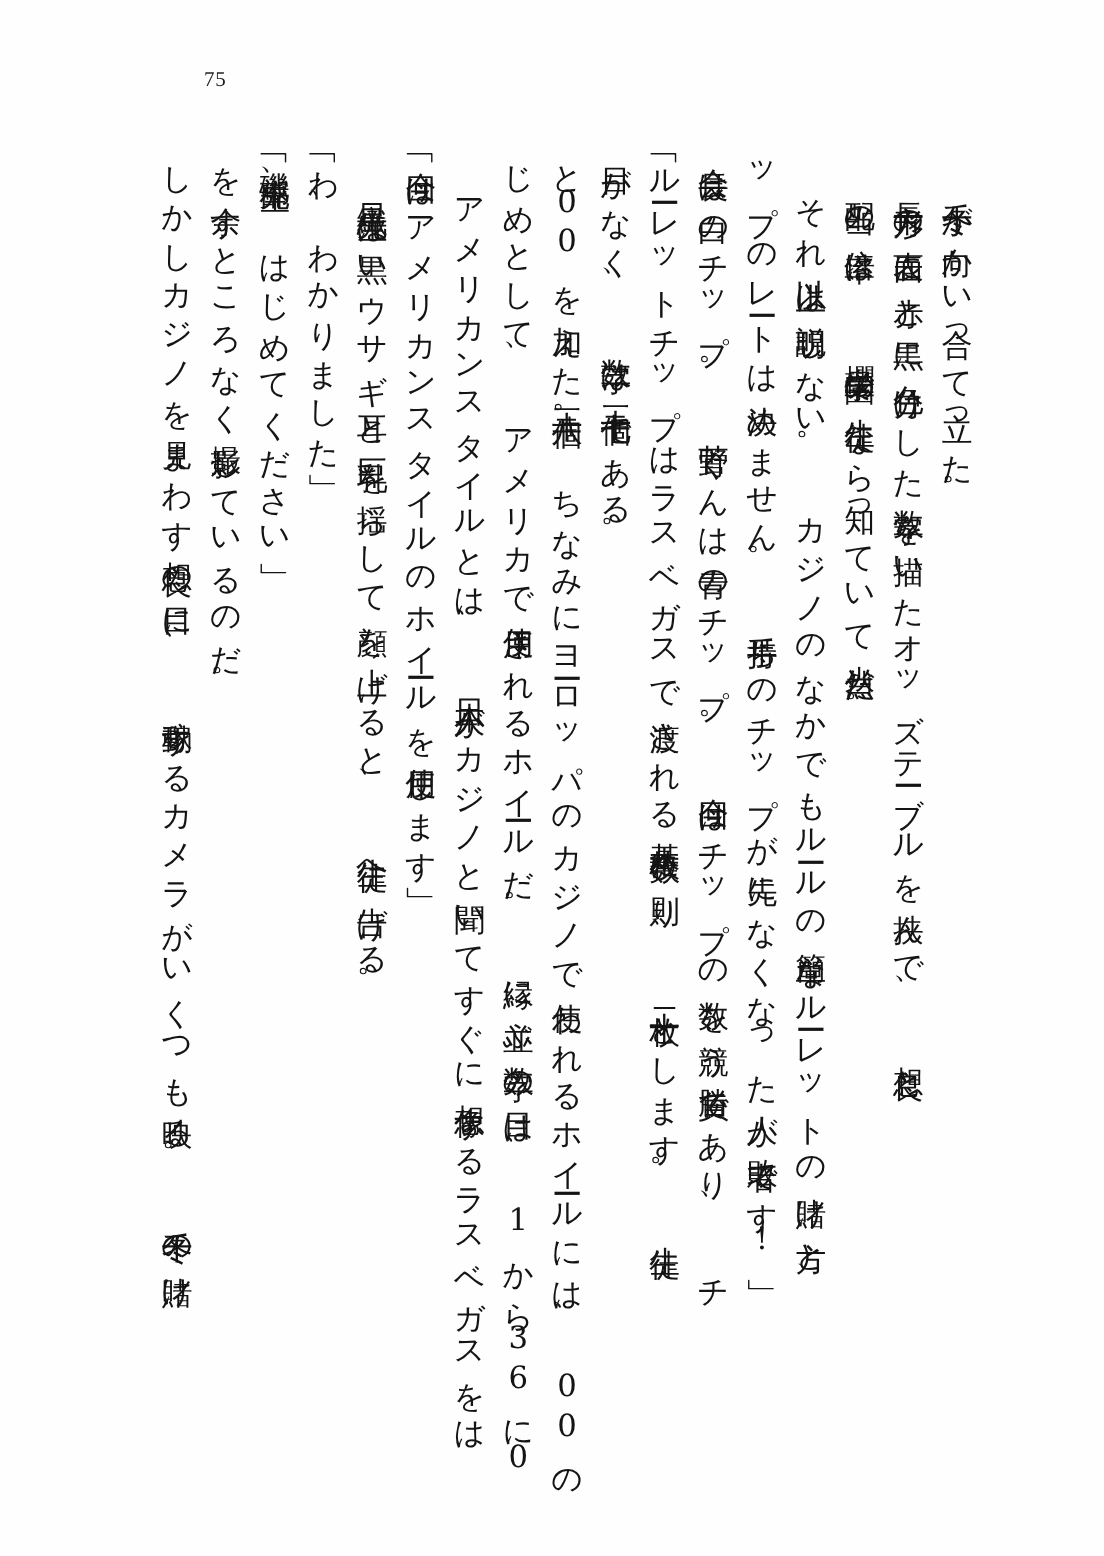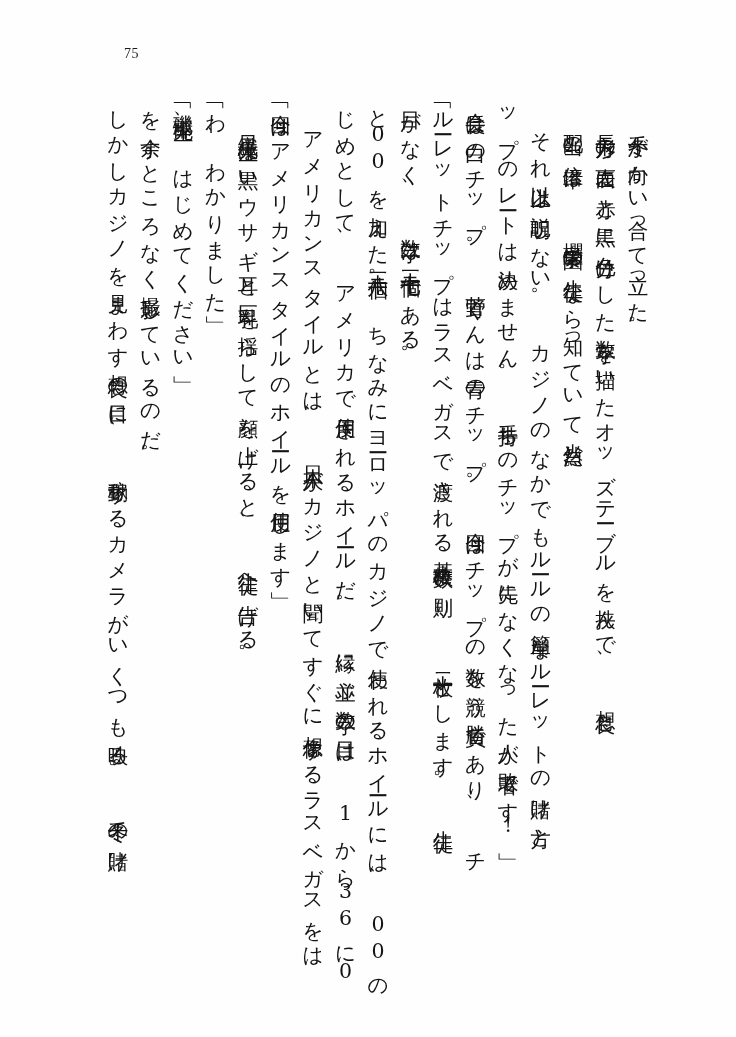--- a/index.html
+++ b/index.html
@@ -17,21 +17,21 @@
   }
   #page {
     position: absolute;
     inset: 0;
     background: #fefefe;
   }
   
   #page-number {
     position: absolute;
     top: 46px;
-    left: 124px;
+    left: 136px;
     font-size: 14px;
     font-family: "Liberation Serif", serif;
     letter-spacing: 0.5px;
     color: #1c1c1c;
   }
   
   #body-text {
     position: absolute;
     top: 96px;
     right: 88px;

